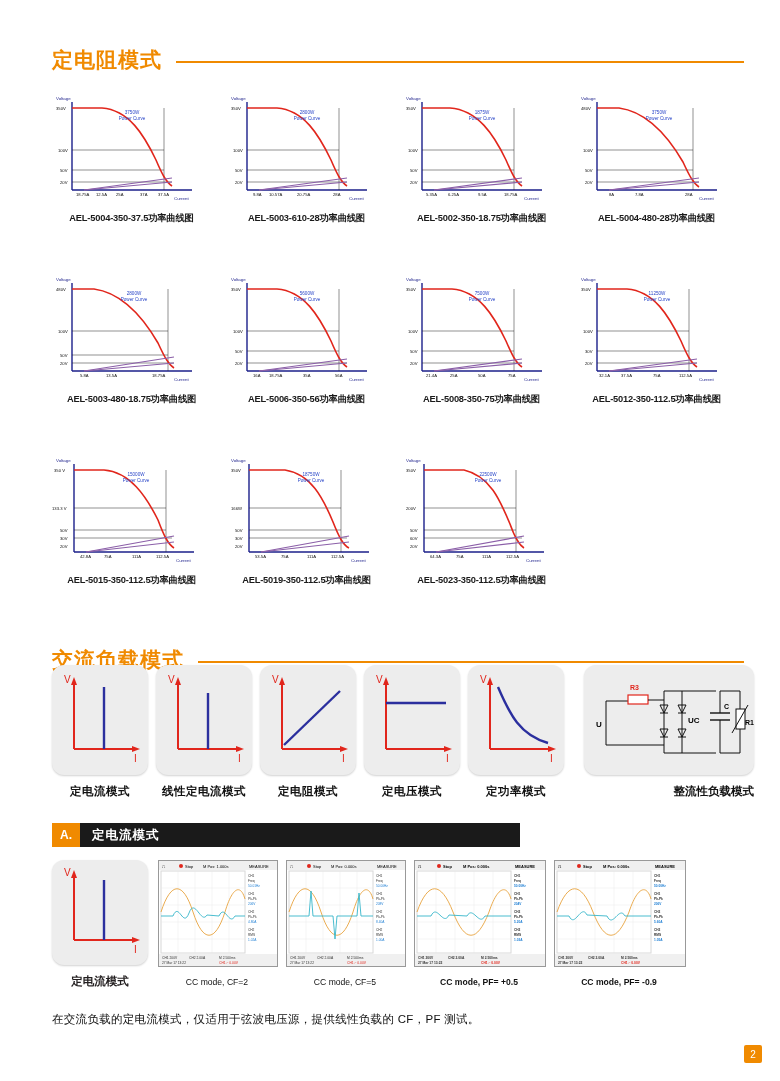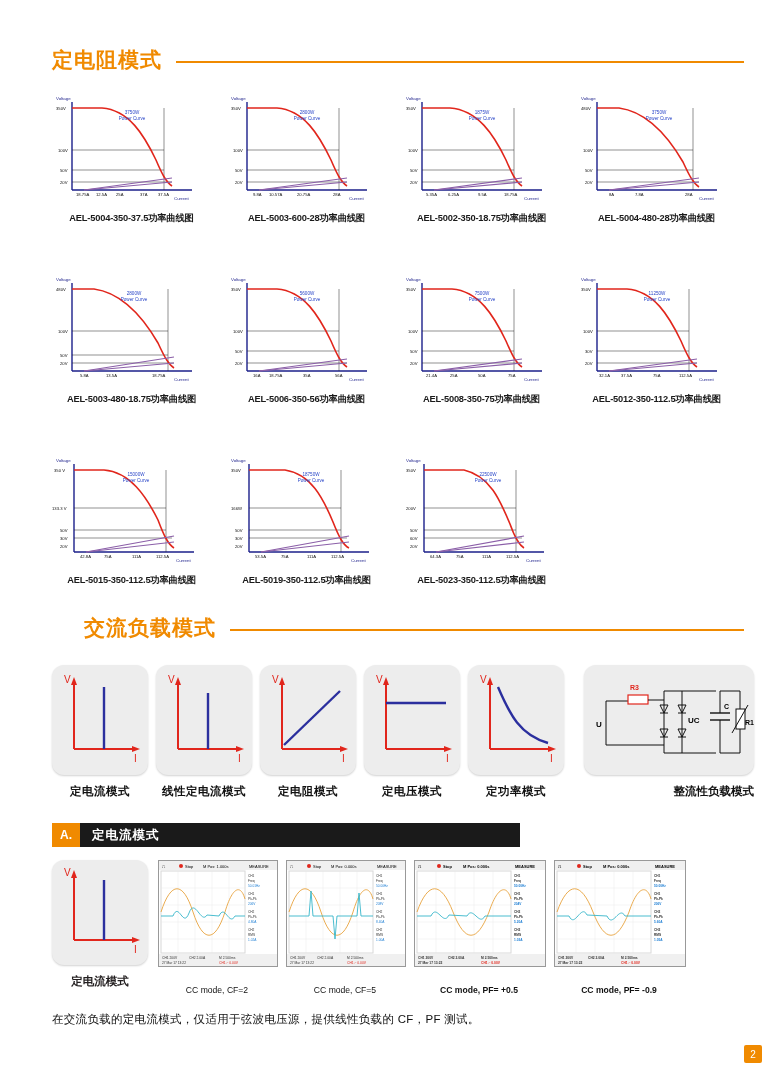--- a/index.html
+++ b/index.html
@@ -78,21 +78,21 @@
     width:28px;height:24px;background:#f08a00;color:#fff;
     font-size:12px;font-weight:bold;display:flex;align-items:center;justify-content:center;
   }
   .blackbar .txt{color:#fff;font-size:12.5px;font-weight:bold;margin-left:12px;letter-spacing:1px;}
 
   
   .ccrow{position:absolute;left:52px;top:860px;width:700px;display:flex;align-items:flex-start;gap:10px;}
   .cc-card{width:96px;height:105px;background:#ededed;border-radius:12px;position:relative;box-shadow:0 1px 2px rgba(0,0,0,.18);}
   .cc-card-label{width:96px;text-align:center;font-size:11.5px;font-weight:bold;margin-top:9px;}
   .scope{width:118px;height:105px;border:1px solid #999;background:#fff;position:relative;overflow:hidden;}
-  .scope-cap{width:118px;text-align:center;font-size:8.6px;margin-top:18px;color:#111;}
+  .scope-cap{width:118px;text-align:center;font-size:8.6px;margin-top:10px;color:#111;}
   .scope-wrap{width:118px;}
   .scope-wrap.wide{width:130px;font-weight:bold;}
   .scope-wrap.wide .scope,.scope-wrap.wide .scope-cap{width:130px;}
 
   .footnote{
     position:absolute;left:52px;top:1012px;width:680px;
     font-size:11.5px;color:#111;letter-spacing:.3px;
   }
   .pagenum{
     position:absolute;right:18px;bottom:18px;
@@ -163,21 +163,21 @@
             <path d="M40 100 L128 88" fill="none" stroke="#8b5fa8" stroke-width="1.2"></path>
             <path d="M40 100 L128 92" fill="none" stroke="#8b5fa8" stroke-width="1.2"></path>
             <text class="pwrlabel" x="88" y="24">2800W</text>
             <text class="pwrlabel" x="88" y="30">Power Curve</text>
             <text class="ticklabel" x="34" y="106">9.8A</text>
             <text class="ticklabel" x="50" y="106">10.57A</text>
             <text class="ticklabel" x="78" y="106">20.75A</text>
             <text class="ticklabel" x="114" y="106">28A</text>
           </svg>
         </div>
-        <div class="curve-caption">AEL-5003-600-28功率曲线图</div>
+        <div class="curve-caption">AEL-5003-610-28功率曲线图</div>
       </div>
 
       <div class="curve-cell">
         <div class="curve-box">
           <svg viewBox="0 0 168 118" width="168" height="118">
             <text class="axlabel" x="12" y="10">Voltage</text>
             <line x1="28" y1="12" x2="28" y2="100" stroke="#1b1f8a" stroke-width="1.4"></line>
             <line x1="28" y1="100" x2="148" y2="100" stroke="#1b1f8a" stroke-width="1.4"></line>
             <text class="axlabel" x="130" y="110">Current</text>
             <text class="ticklabel" x="12" y="20">350V</text>
@@ -439,21 +439,21 @@
           </svg>
         </div>
         <div class="curve-caption">AEL-5023-350-112.5功率曲线图</div>
       </div>
 
       <div class="curve-cell"></div>
     </div>
 
   </div>
 
-  <div class="section-head" style="top:614px;margin-left:32px;">
+  <div class="section-head" style="top:646px;">
     <div class="title">交流负载模式</div>
     <div class="rule"></div>
   </div>
 
   <div class="modes">
     <div class="mode-row">
 
       <div>
         <div class="mode-card">
           <svg viewBox="0 0 96 110" width="96" height="110">

